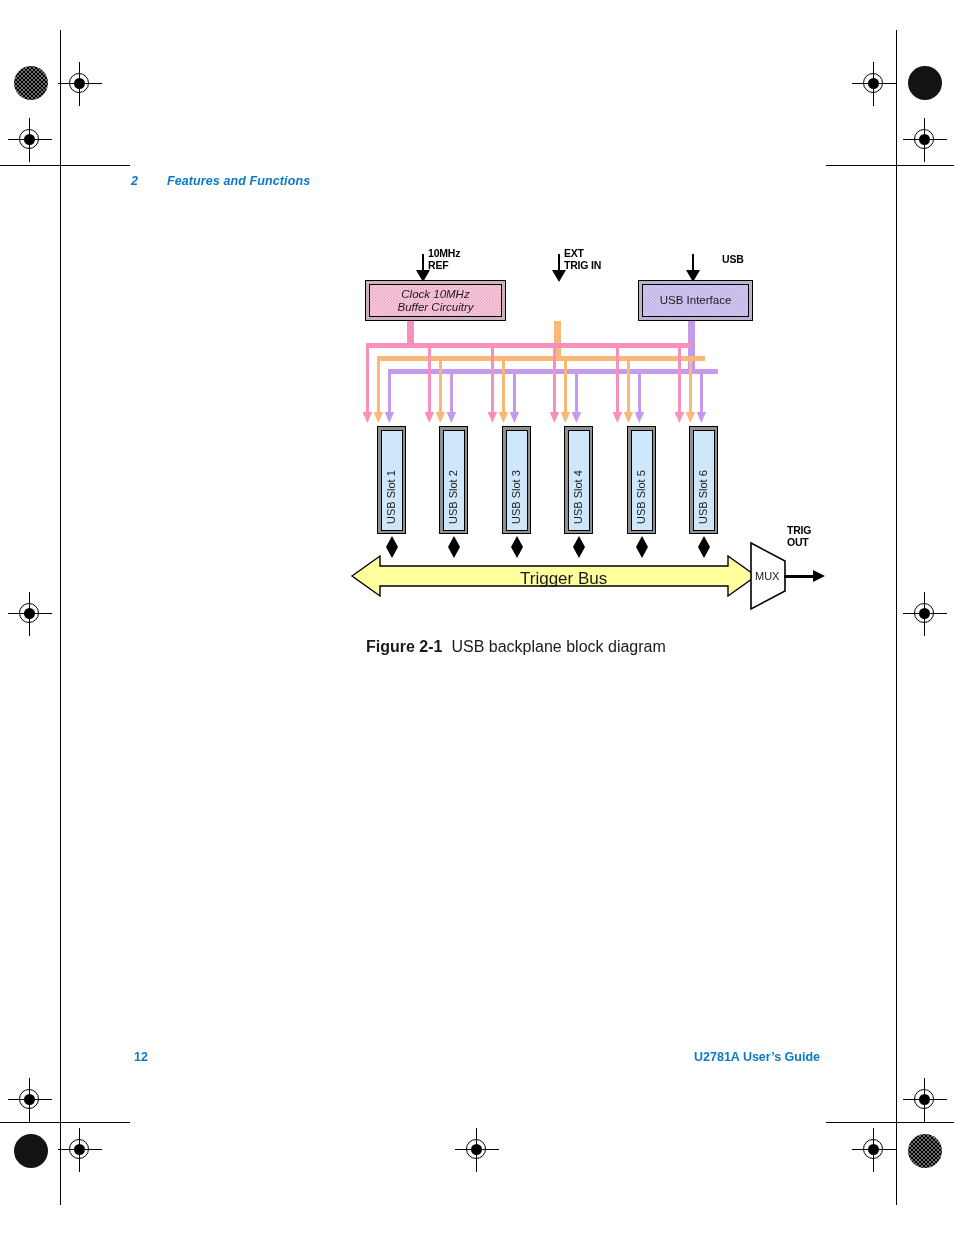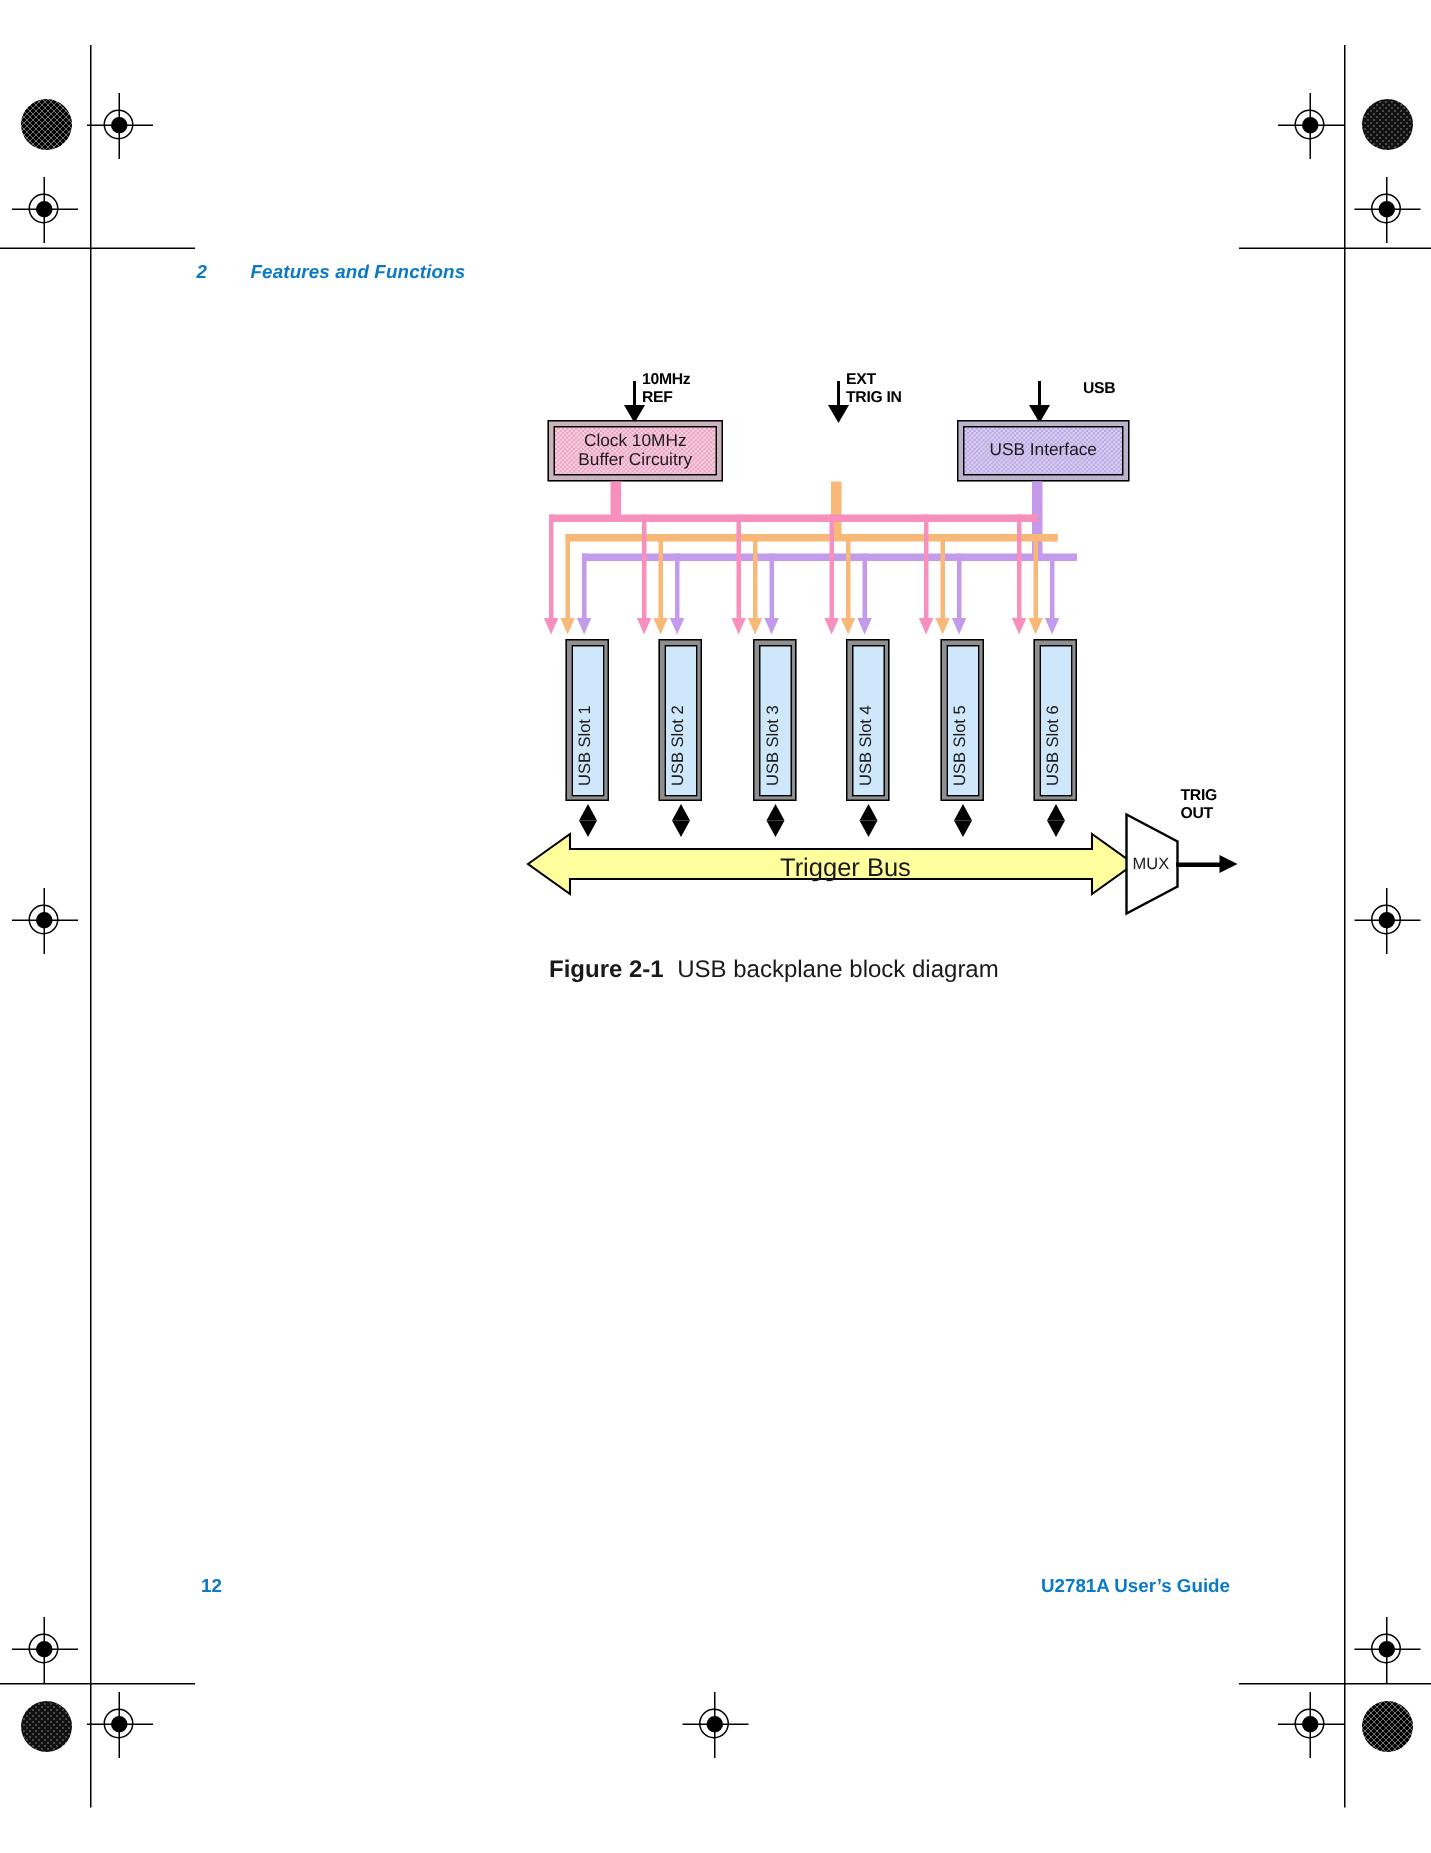--- a/index.html
+++ b/index.html
@@ -373,21 +373,21 @@
   </div>
   <div class="io-label" style="left:214px; top:8px;">EXT
 TRIG IN</div>
 
   <div class="in-arrow" style="left:336px; top:14px;">
     <div class="shaft"></div>
       <div class="head"></div>
   </div>
   <div class="io-label" style="left:348px; top:14px;margin-left:24px;">USB</div>
 
-  <div class="blk pink" style="left:15px; top:40px; width:117px; height:41px;">
+  <div class="blk pink" style="left:15px; top:40px; width:141px; height:41px;font-style:italic;">
     <div class="inner">
       <div>Clock 10MHz</div>
       <div>Buffer Circuitry</div>
     </div>
   </div>
   <div class="blk purple" style="left:288px; top:40px; width:115px; height:41px;">
     <div class="inner">
       <div>USB Interface</div>
     </div>
   </div>

